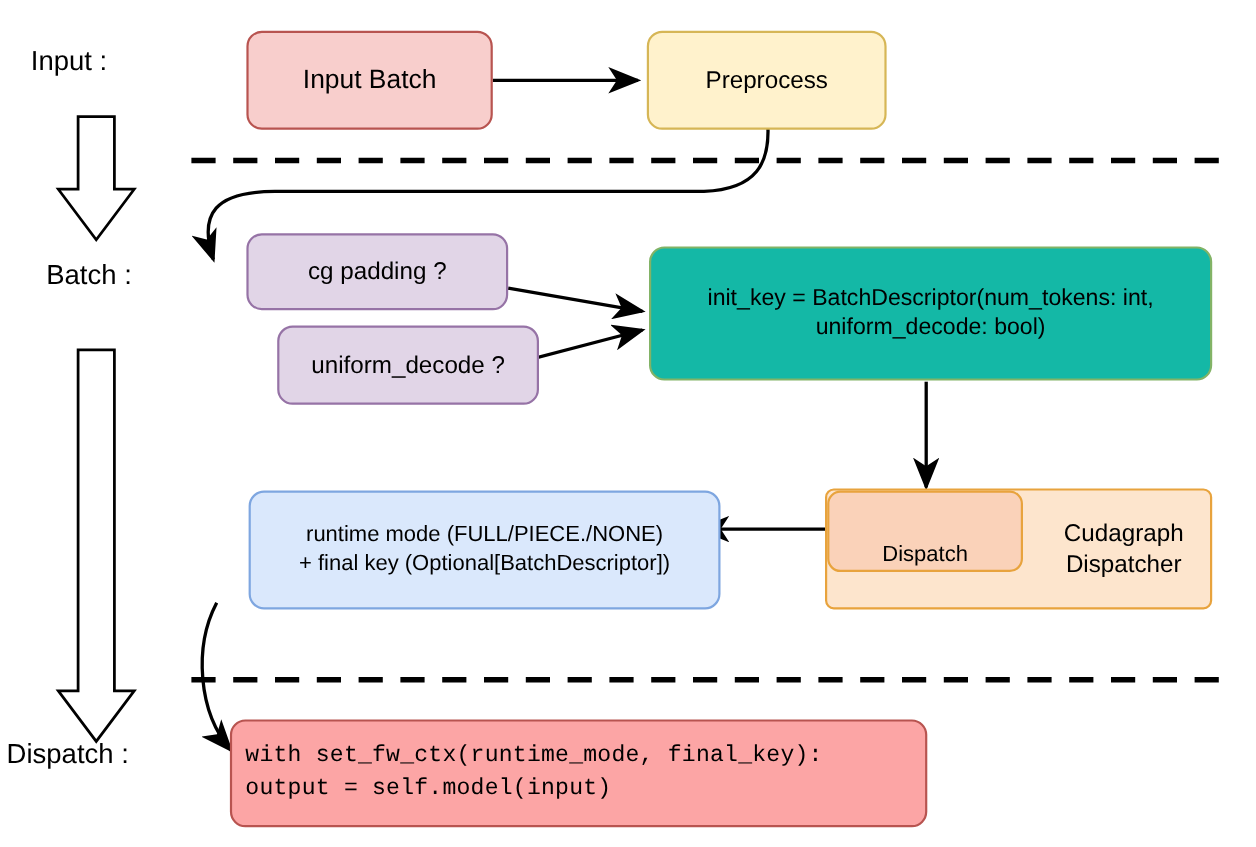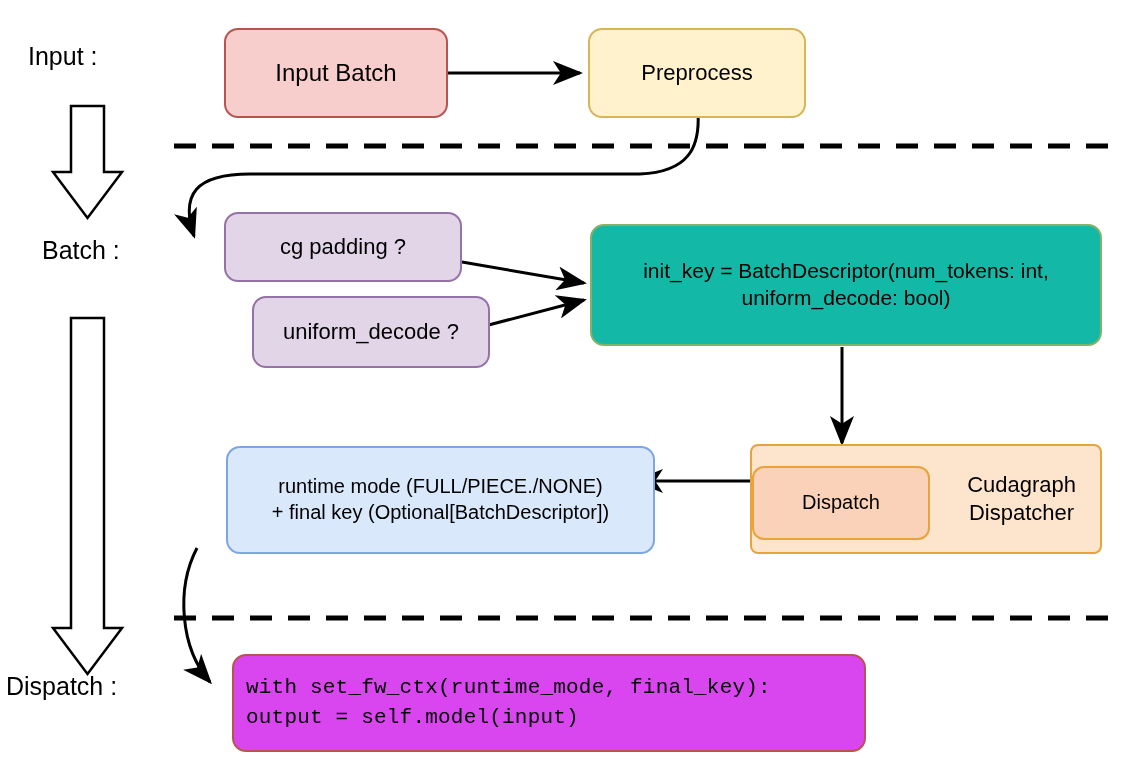--- a/index.html
+++ b/index.html
@@ -122,27 +122,27 @@
   <div class="node" style="left:590px; top:224px; width:512px; height:122px; background:#14b8a6; border-color:#82B366; font-size:21px;">
     <span class="node-text">init_key = BatchDescriptor(num_tokens: int,
 uniform_decode: bool)</span>
   </div>
 
   <div class="node" style="left:750px; top:444px; width:352px; height:110px; background:#FDE5CD; border-color:#E8A33D; font-size:22px; justify-content:flex-end; padding-right:24px; border-radius:8px;">
     <span class="node-text" style="width:auto;">Cudagraph
 Dispatcher</span>
   </div>
 
-  <div class="node" style="left:752px; top:466px; width:178px; height:74px; background:#FAD2B9; border-color:#E8A33D; font-size:20px; border-radius:12px;">
+  <div class="node" style="left:752px; top:446px; width:178px; height:74px; background:#FAD2B9; border-color:#E8A33D; font-size:20px; border-radius:12px;align-items:flex-end;">
     <span class="node-text">Dispatch</span>
   </div>
 
   <div class="node" style="left:226px; top:446px; width:429px; height:108px; background:#DAE8FC; border-color:#7EA6E0; font-size:20px;">
     <span class="node-text">runtime mode (FULL/PIECE./NONE)
 + final key (Optional[BatchDescriptor])</span>
   </div>
 
-  <div class="node code-node" style="left:232px; top:654px; width:634px; height:98px; background:#d946ef; border-color:#B85450;">
+  <div class="node code-node" style="left:209px; top:654px; width:634px; height:98px; background:#fca5a5; border-color:#B85450;">
     <span class="node-text">with set_fw_ctx(runtime_mode, final_key):
     output = self.model(input)</span>
   </div>
 
 </div>
 
 </body></html>

